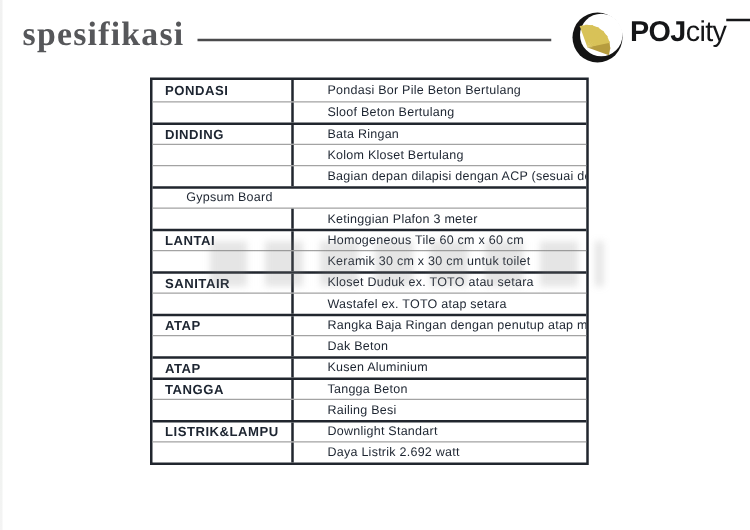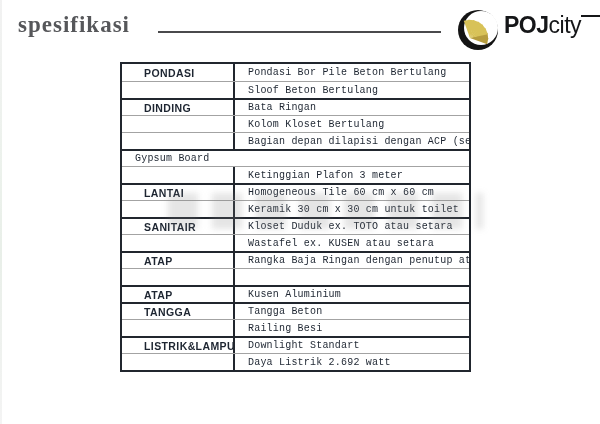--- a/index.html
+++ b/index.html
@@ -10,21 +10,21 @@
   }
   .scan-edge{
     position:absolute;left:0;top:0;width:2px;height:424px;
     background:linear-gradient(180deg,#ececec 0%,#e4ece4 40%,#dfe8df 60%,#efefef 100%);
     opacity:.7;
   }
   
   .page-title{
     position:absolute;left:18px;top:12px;
     font-family:"Liberation Serif", serif;
-    font-size:23px;font-weight:600;letter-spacing:1px;
+    font-size:27px;font-weight:600;letter-spacing:1px;
     color:#56575a;
   }
   .title-rule{
     position:absolute;left:158px;top:31px;width:283px;height:2px;
     background:#4a4a4c;
   }
   
   .logo{position:absolute;left:456px;top:8px;display:flex;align-items:flex-start;}
   .logo-icon{width:44px;height:44px;display:block;}
   .logo-text{margin-left:4px;margin-top:6px;display:flex;flex-direction:row;}
@@ -50,26 +50,26 @@
     height:17px;box-sizing:border-box;
   }
   .row + .row{border-top:1px solid #a3a3a3;}
   .row.group-start{border-top:2px solid #21262e;}
   .cell{
     display:flex;align-items:center;overflow:hidden;white-space:nowrap;
     color:#1d2531;
   }
   .cell.cat{
     border-right:2px solid #21262e;
-    padding-left:22px;
+    padding-left:10px;
     font-size:10.5px;font-weight:700;letter-spacing:0.4px;
   }
   .cell.val{
-    padding-left:13px;
-    font-size:10px;font-weight:400;letter-spacing:0.2px;font-family:Liberation Mono, monospace;
+    padding-left:27px;
+    font-size:10px;font-weight:400;letter-spacing:0.2px;
   }
   
   .watermark{
     position:absolute;left:168px;top:193px;width:315px;height:36px;
     background:repeating-linear-gradient(90deg,
       rgba(125,125,125,0.20) 0 30px,
       rgba(255,255,255,0) 30px 44px);
     filter:blur(3px);
     pointer-events:none;
   }
@@ -142,28 +142,29 @@
       <div class="row">
         <div class="cell cat"></div>
         <div class="cell val">Keramik 30 cm x 30 cm untuk toilet</div>
       </div>
       <div class="row group-start">
         <div class="cell cat">SANITAIR</div>
         <div class="cell val">Kloset Duduk ex. TOTO atau setara</div>
       </div>
       <div class="row">
         <div class="cell cat"></div>
-        <div class="cell val">Wastafel ex. KUSEN atau setara</div>
+        <div class="cell val">Wastafel ex. TOTO atap setara</div>
       </div>
       <div class="row group-start">
         <div class="cell cat">ATAP</div>
         <div class="cell val">Rangka Baja Ringan dengan penutup atap metal</div>
       </div>
       <div class="row">
         <div class="cell cat"></div>
+        <div class="cell val">Dak Beton</div>
       </div>
       <div class="row group-start">
         <div class="cell cat">ATAP</div>
         <div class="cell val">Kusen Aluminium</div>
       </div>
       <div class="row group-start">
         <div class="cell cat">TANGGA</div>
         <div class="cell val">Tangga Beton</div>
       </div>
       <div class="row">

